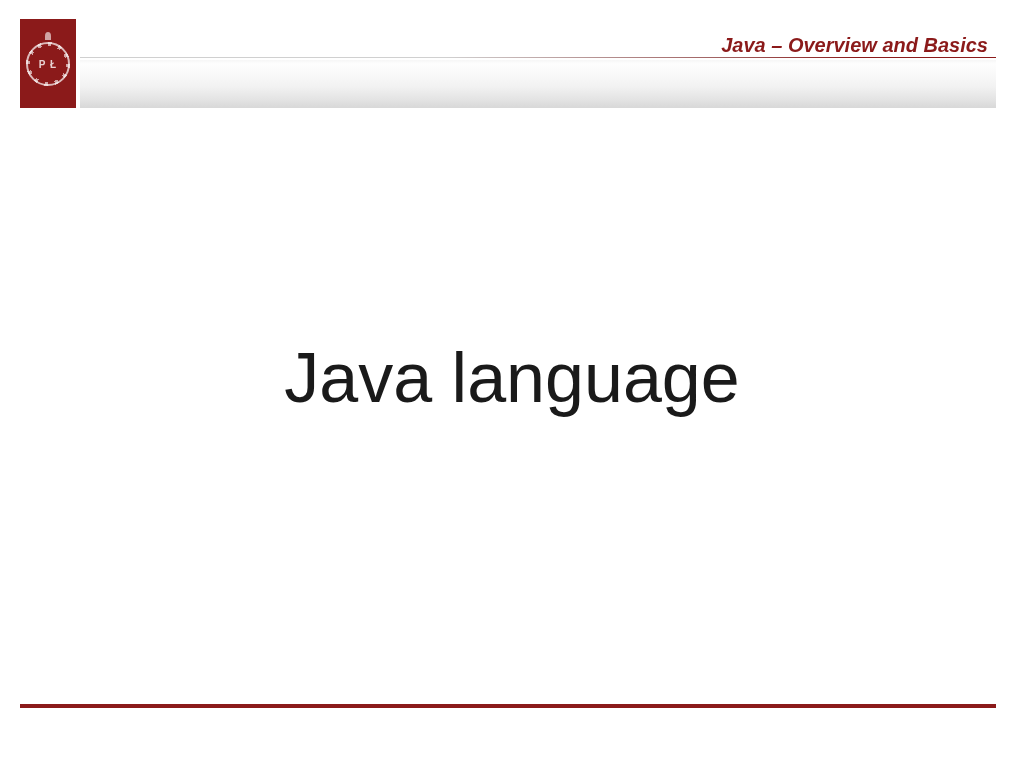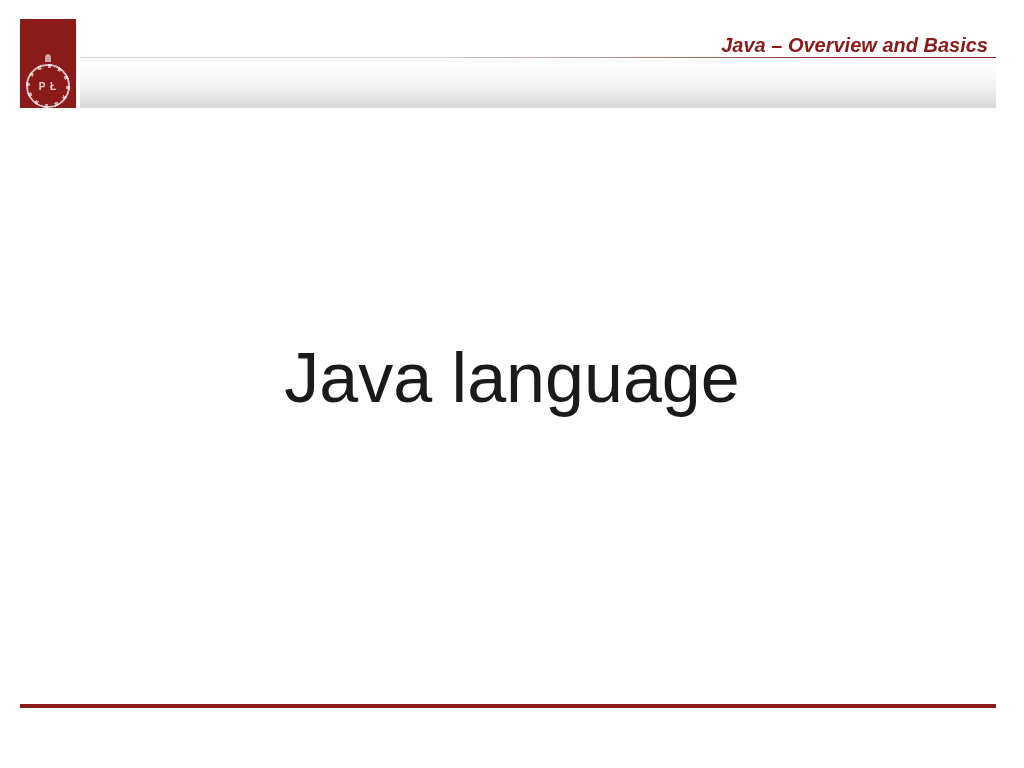--- a/index.html
+++ b/index.html
@@ -21,21 +21,21 @@
       height: 108px;
     }
     .logo-box {
       position: absolute;
       left: 20px;
       top: 19px;
       width: 56px;
       height: 89px;
       background: #8b1a1a;
       display: flex;
-      align-items: flex-end;
+      align-items: center;
       justify-content: center;
     }
     .logo-emblem {
       width: 44px;
       height: 44px;
       position: relative;
     }
     .logo-gear {
       width: 44px;
       height: 44px;

